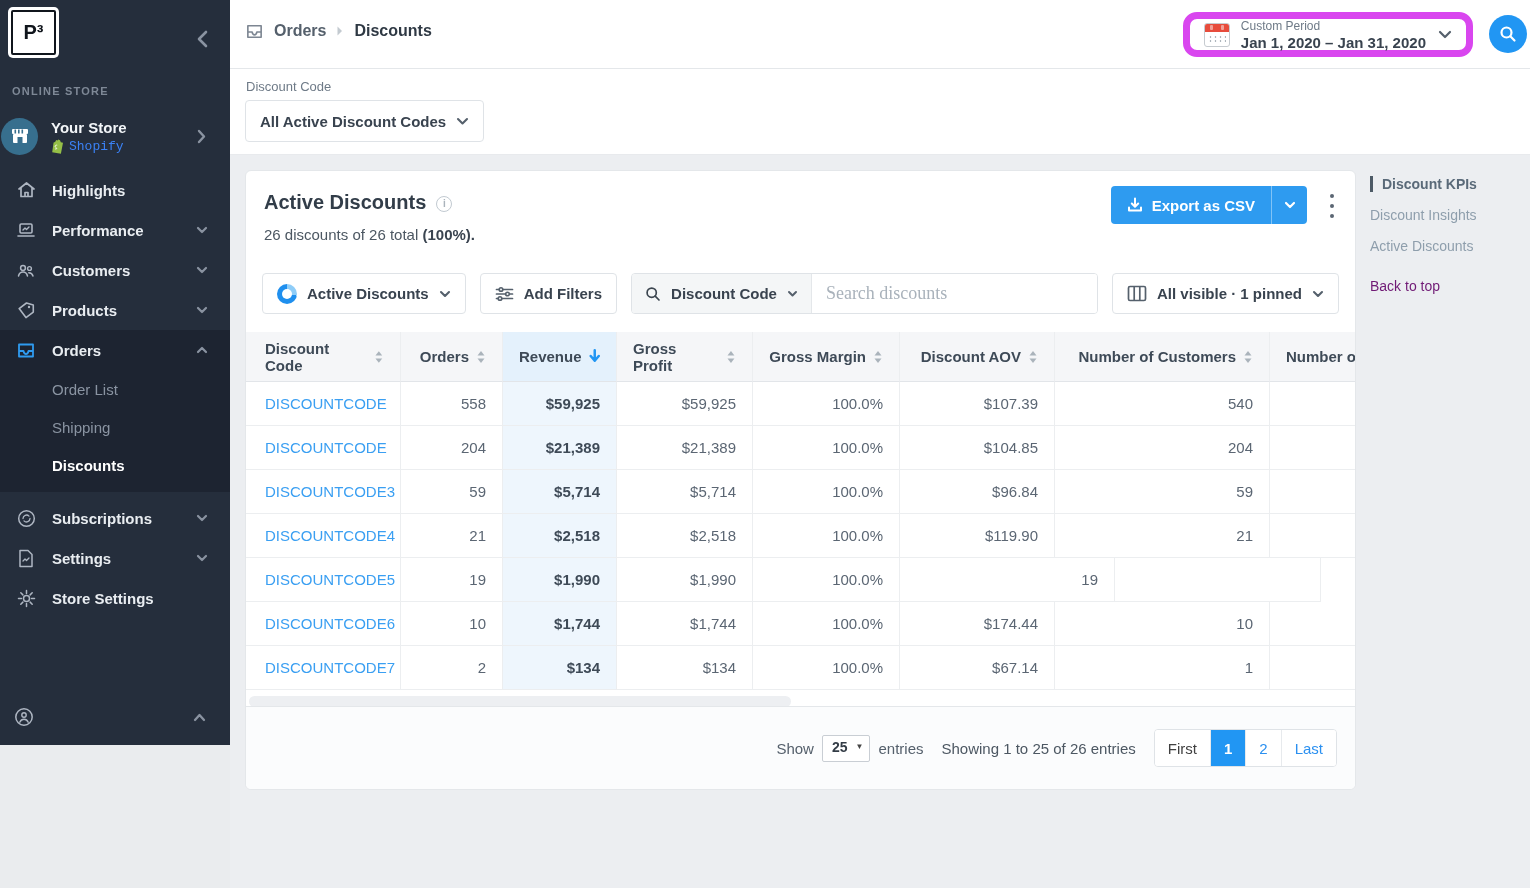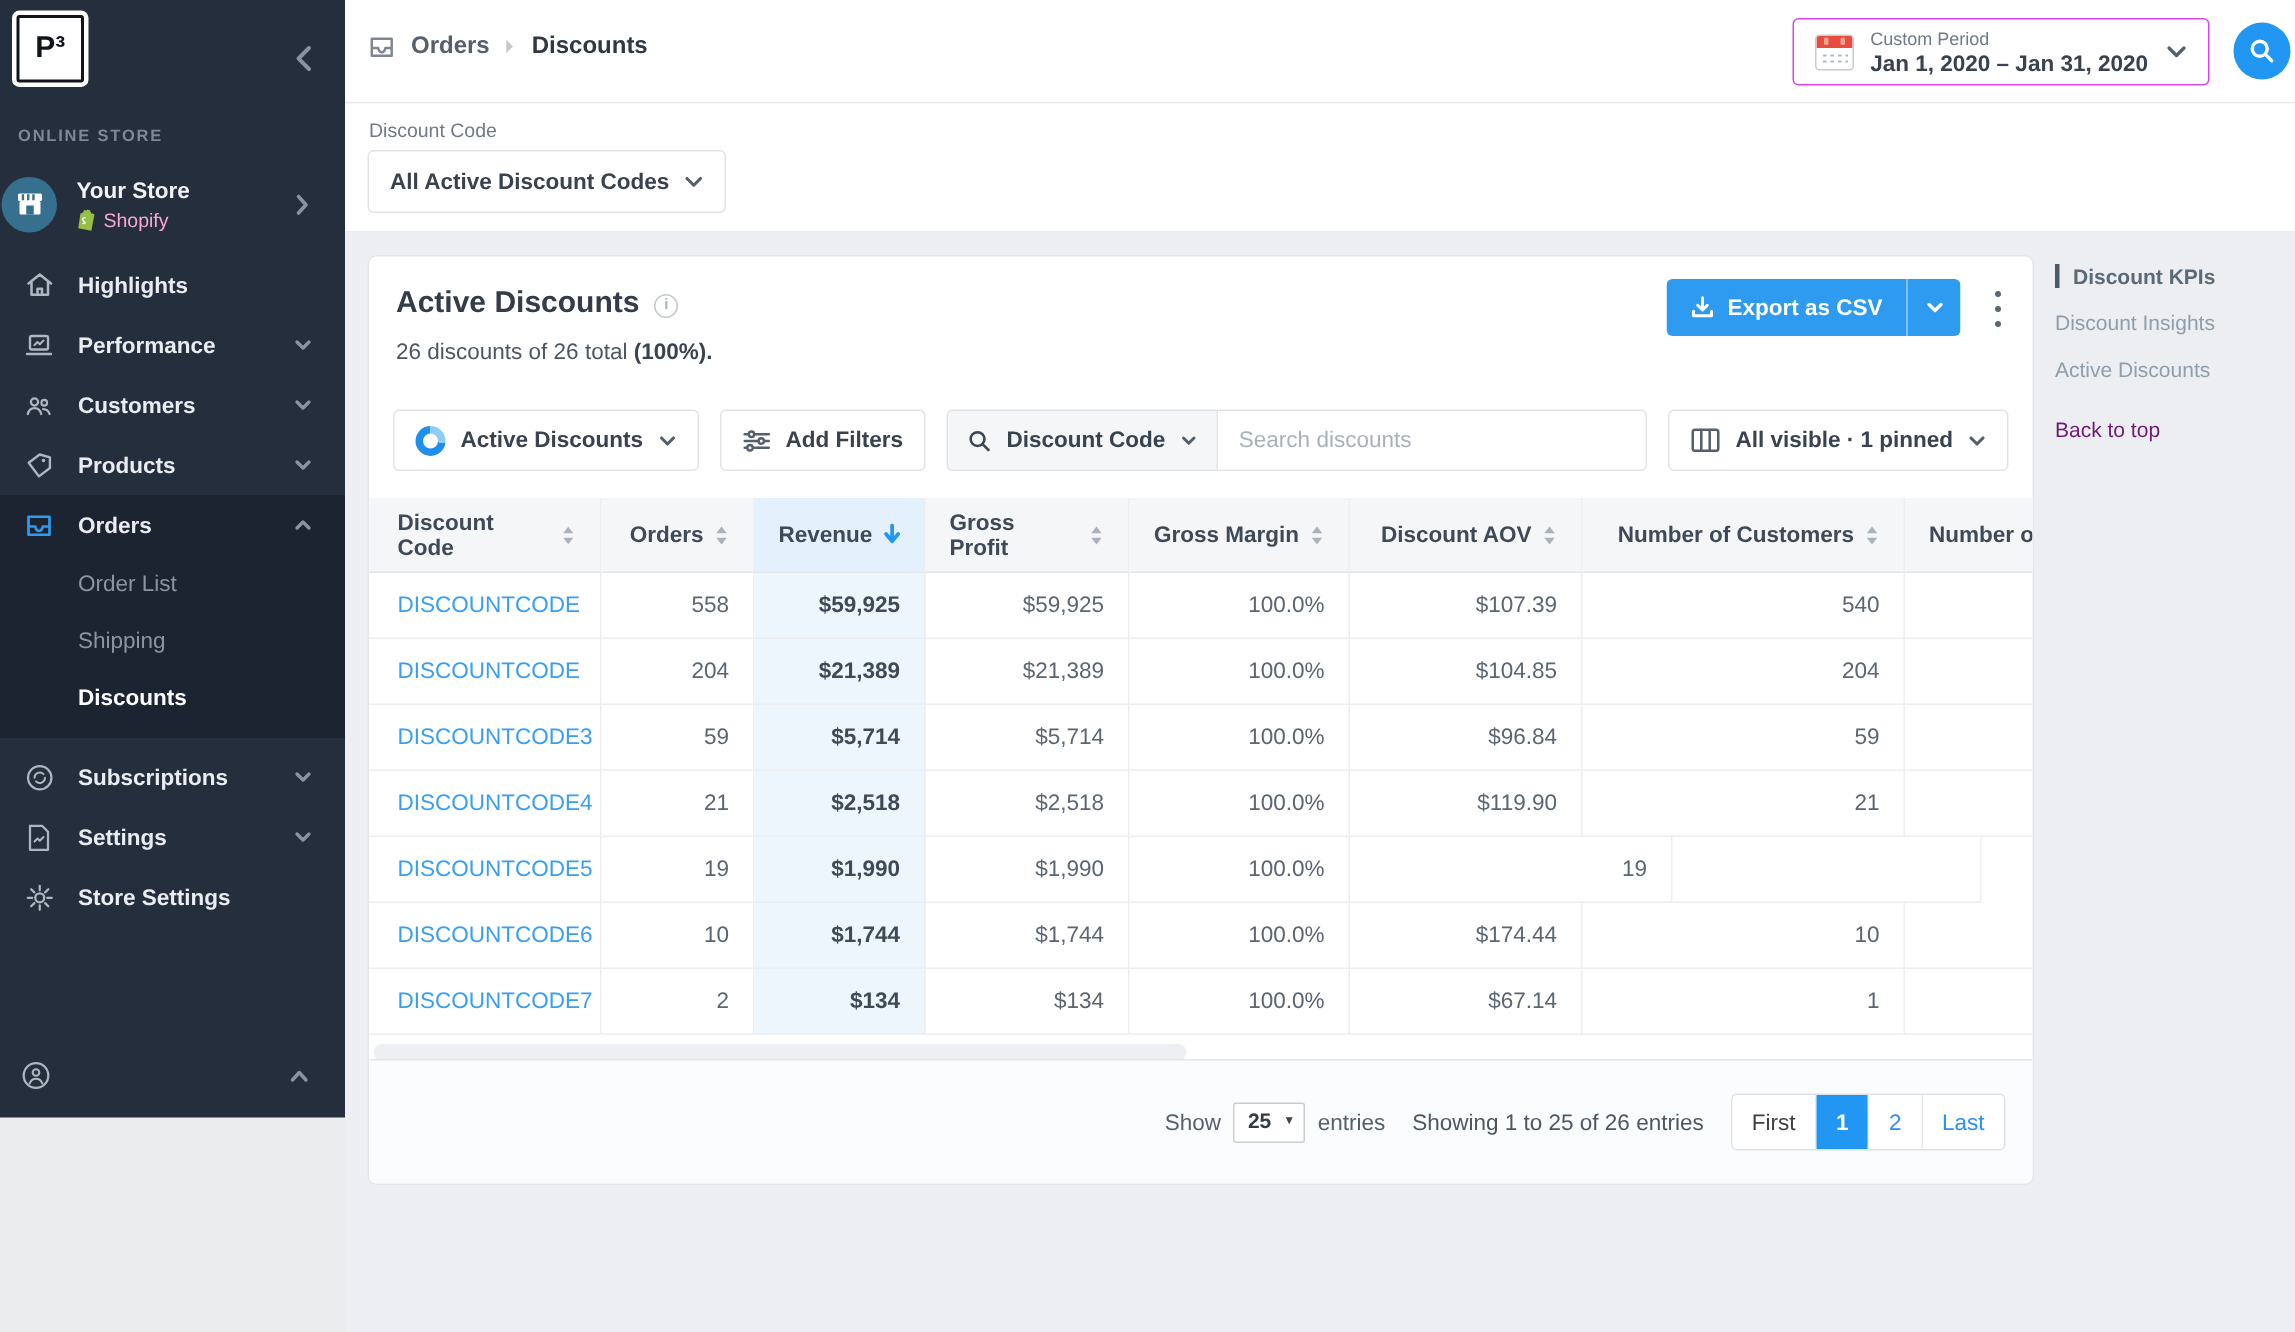--- a/index.html
+++ b/index.html
@@ -34,21 +34,21 @@
     position: absolute; left: 0; top: 110px; width: 230px; height: 52px;
     display: flex; align-items: center; padding-left: 1px; cursor: pointer;
   }
   .store-avatar {
     width: 37px; height: 37px; border-radius: 50%; background: #376f8e;
     display: flex; align-items: center; justify-content: center; flex: none;
   }
   .store-texts { margin-left: 13px; flex: 1; }
   .store-name { font-size: 15px; font-weight: bold; color: #f2f5f8; }
   .store-platform { display: flex; align-items: center; gap: 5px; margin-top: 3px; }
-  .store-platform span { font-size: 13px; color: #f9a8d4; }
+  .store-platform span { font-size: 13px; color: #3b82f6; font-family: Liberation Mono, monospace; }
   .store-chev { margin-right: 24px; }
 
   .nav { position: absolute; left: 0; top: 170px; width: 230px; }
   .nav-item {
     height: 40px; display: flex; align-items: center; padding: 0 22px 0 14px;
     cursor: pointer;
   }
   .nav-ic { width: 24px; display: flex; justify-content: center; flex: none; }
   .nav-label { margin-left: 14px; font-size: 15px; font-weight: bold; color: #e9edf1; flex: 1; }
   .nav-chev { flex: none; }
@@ -71,21 +71,21 @@
     background: #ffffff; border-bottom: 1px solid #e4e7ea;
   }
   .breadcrumb { position: absolute; left: 15px; top: 22px; display: flex; align-items: center; }
   .crumb-ic { margin-right: 10px; }
   .crumb-a { font-size: 16px; font-weight: bold; color: #55606c; cursor: pointer; }
   .crumb-sep { margin: 0 10px; }
   .crumb-b { font-size: 16px; font-weight: bold; color: #2f3944; }
 
   .period-chip {
     position: absolute; right: 57px; top: 12px; height: 45px;
-    background: #fff; border: 1px solid #d946ef; border-radius: 4px;
+    background: #fff; border: 7px solid #d946ef; border-radius: 14px;
     display: flex; align-items: center; padding: 0 14px; cursor: pointer;
   }
   .cal-icon { width: 26px; height: 24px; border: 1px solid #c6cbd0; border-radius: 3px; background:#fff; position: relative; overflow: hidden; }
   .cal-top { position: absolute; left: 0; top: 0; right: 0; height: 8px; background: #e74c3c; }
   .cal-ring { position: absolute; top: 1px; width: 3px; height: 5px; background: #f1a097; border-radius: 1px; }
   .cal-dots { position: absolute; left: 3px; right: 3px; top: 11px; bottom: 2px;
     background-image: radial-gradient(#aeb6bd 1px, transparent 1.2px); background-size: 5px 4px; }
   .period-texts { margin-left: 11px; margin-right: 12px; }
   .period-label { font-size: 12px; color: #6e7a87; }
   .period-value { font-size: 15px; font-weight: bold; color: #39434f; margin-top: 1px; }
@@ -155,22 +155,22 @@
   .search-combo {
     flex: 1; max-width: 500px; height: 41px; border: 1px solid #dfe3e7; border-radius: 4px;
     display: flex; align-items: stretch; overflow: hidden; background: #fff;
   }
   .search-left {
     background: #f4f6f7; display: flex; align-items: center; gap: 10px; padding: 0 13px;
     border-right: 1px solid #e4e7ea; cursor: pointer;
   }
   .search-left span { font-size: 15px; font-weight: bold; color: #39434f; }
   .search-combo input {
-    border: none; outline: none; flex: 1; padding: 0 14px; font-size: 15px; color: #8b5cf6;
-    font-family: Liberation Sans, sans-serif;
+    border: none; outline: none; flex: 1; padding: 0 14px; font-size: 18px; color: #8b5cf6;
+    font-family: Liberation Serif, serif;
   }
   .search-combo input::placeholder { color: #a9b2bb; }
   .cols-btn { margin-left: auto; }
 
   
   .table-wrap { margin-top: 18px; width: 100%; overflow: hidden; }
   .t-row { display: flex; width: 1230px; }
   .t-cell {
     display: flex; align-items: center; justify-content: flex-end;
     padding: 0 16px; font-size: 15px; color: #5b6673;

